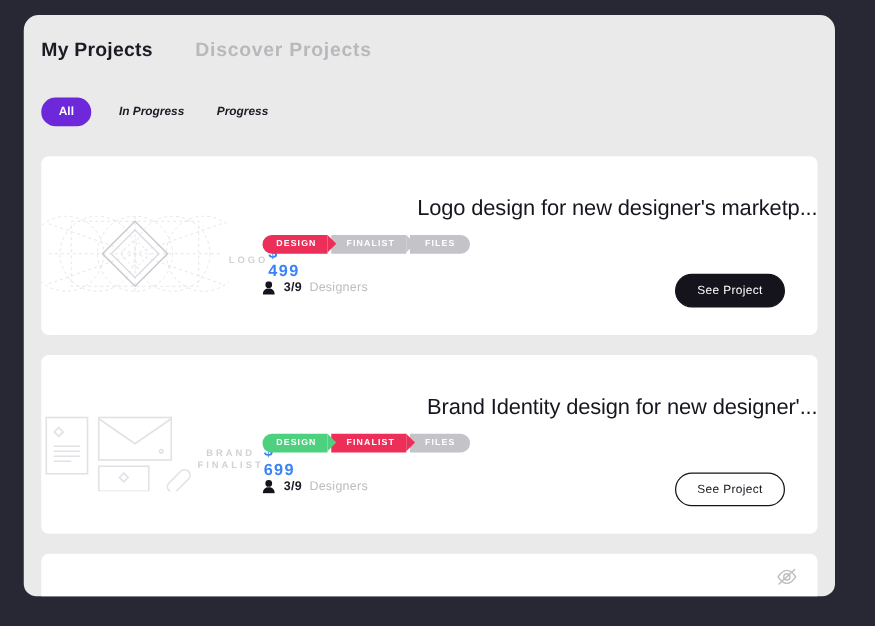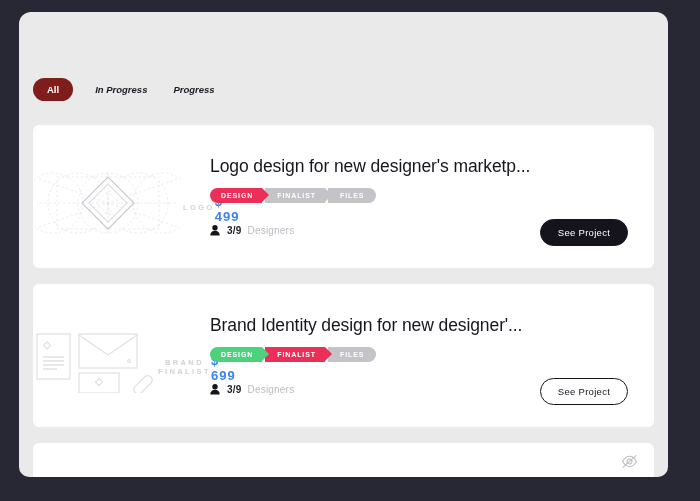--- a/index.html
+++ b/index.html
@@ -67,21 +67,21 @@
   }
   .filter {
     font-size: 9.5px;
     font-weight: bold;
     color: #1b1b24;
     cursor: pointer;
     user-select: none;
     white-space: nowrap;
   }
   .filter.active {
-    background: #7f1d1d;
+    background: #6d28d9;
     color: #ffffff;
     border-radius: 20px;
     padding: 6px 14px;
     font-size: 9.5px;
   }
   .filter.idle { margin-left: 22px; font-style: italic; }
   .filter.idle.second { margin-left: 26px; }
 
   
   .cardlist {
@@ -138,20 +138,21 @@
     font-weight: bold;
     letter-spacing: 1.1px;
     color: #3b82f6;
   }
 
   
   .cbody {
     flex: 1 1 auto;
     position: relative;
     padding: 31px 0 0 0;
+    text-align: right;
   }
   .ctitle {
     font-size: 17.5px;
     color: #16161e;
     letter-spacing: -0.1px;
     white-space: nowrap;
     overflow: hidden;
   }
 
   
@@ -258,20 +259,24 @@
     right: 16px;
     top: 11px;
     cursor: pointer;
   }
 </style>
 </head>
 <body>
 
 <div class="window">
 
+  <div class="tabbar">
+    <div class="tab active">My Projects</div>
+    <div class="tab inactive">Discover Projects</div>
+  </div>
 
   <div class="filters">
     <div class="filter active">All</div>
     <div class="filter idle">In Progress</div>
     <div class="filter idle second">Progress</div>
   </div>
 
   <div class="cardlist">
 
     <div class="card">

